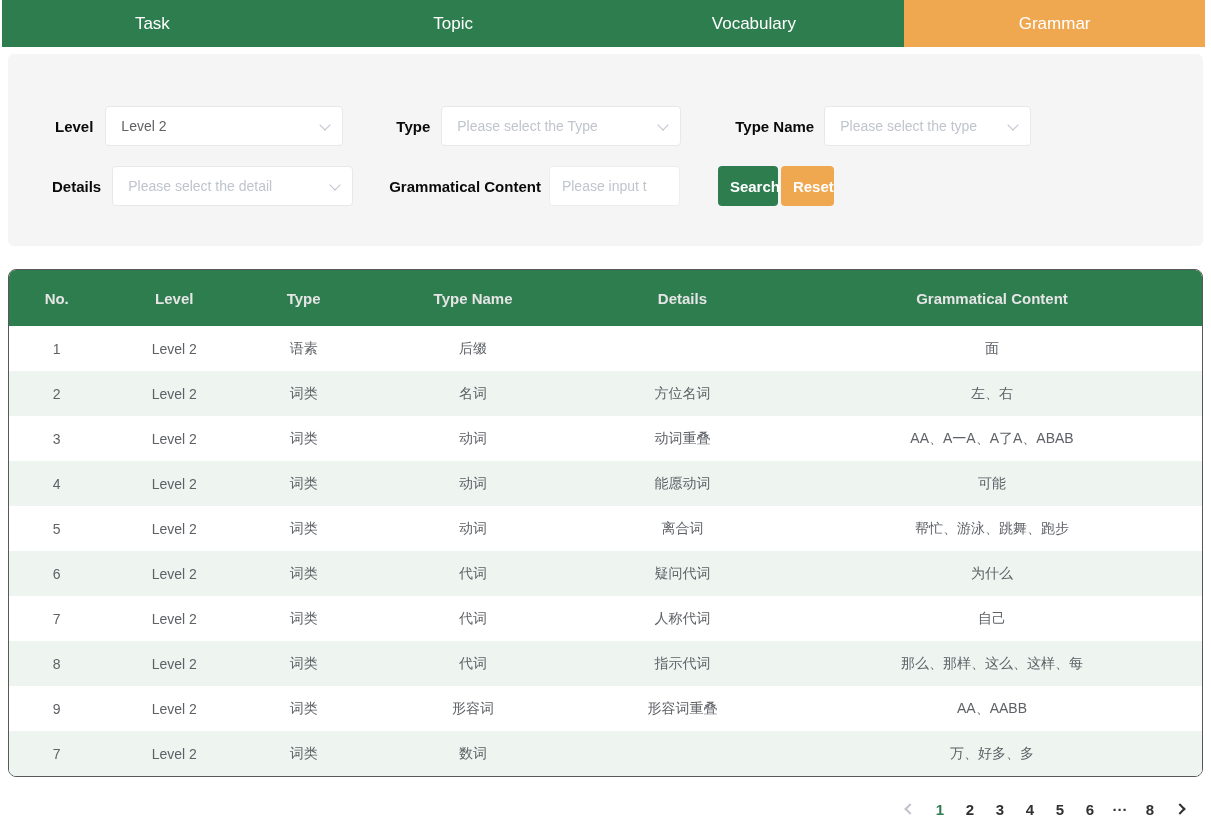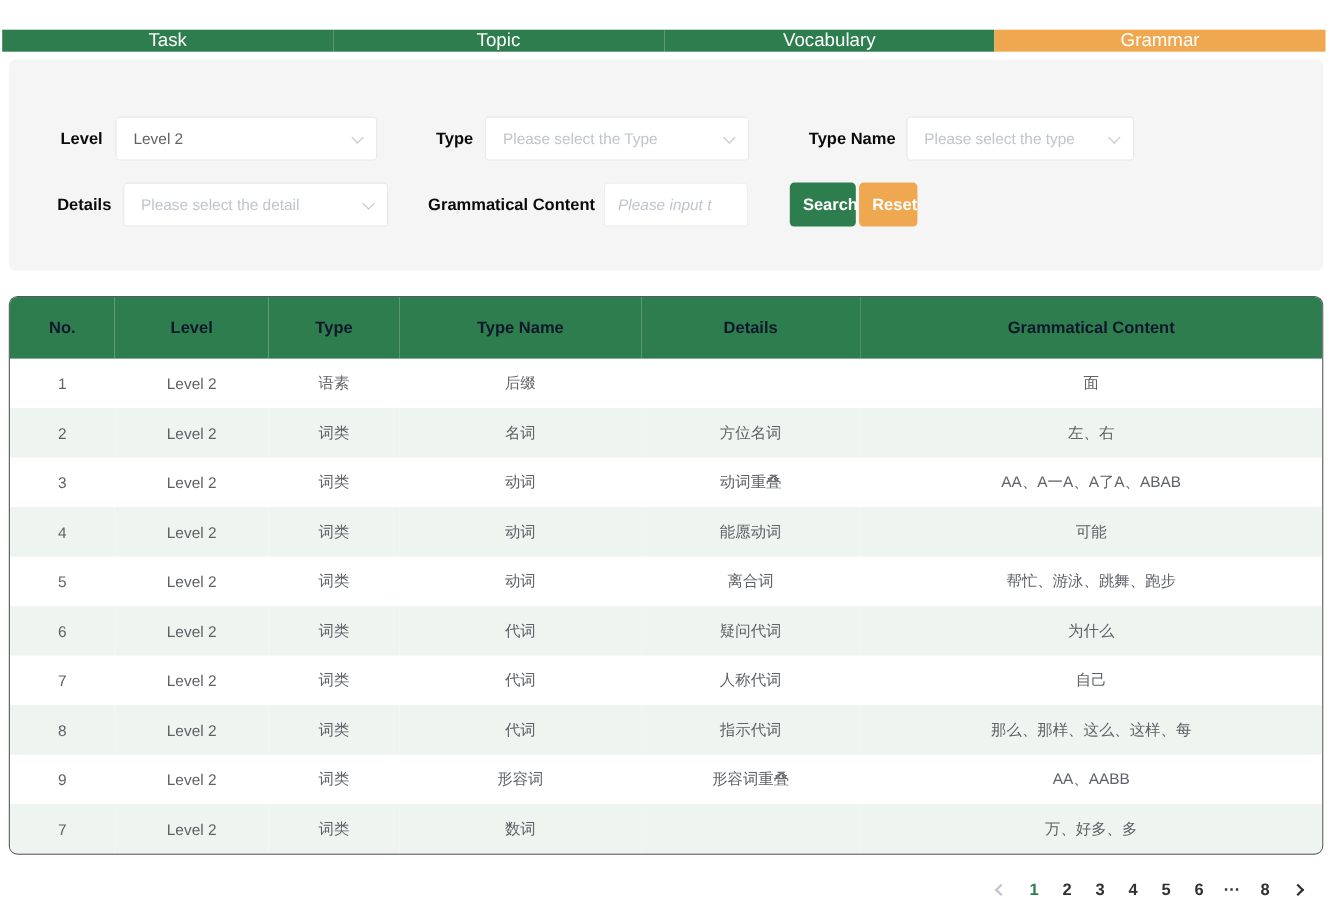--- a/index.html
+++ b/index.html
@@ -1,53 +1,53 @@
 <!DOCTYPE html>
 <html><head>
 <meta charset="utf-8">
 <style>
   * { margin: 0; padding: 0; box-sizing: border-box; }
   html, body { width: 1211px; height: 824px; background: #fff; font-family: "Liberation Sans", "DejaVu Sans", sans-serif; overflow: hidden; }
 
   
-  .nav { display: flex; height: 47px; margin: 0 6px 0 2px; align-items: flex-end; }
+  .nav { display: flex; height: 47px; margin: 0 6px 0 2px; }
   .nav-tab { flex: 1; background: #2e7d4f; color: #fff; font-size: 17px;
              display: flex; align-items: center; justify-content: center; cursor: pointer; }
   .nav-tab.active { background: #f0a850; }
 
   
   .filter-card { margin: 7px 8px 0 8px; background: #f5f5f5; border-radius: 6px;
                  height: 192px; padding: 52px 0 0 47px; }
   .filter-row { display: flex; align-items: center; margin-bottom: 20px; }
   .f-label { font-weight: bold; color: #0a0a0a; font-size: 15px; white-space: nowrap; }
   .select { position: relative; background: #fff; border: 1px solid #e8e8e8; border-radius: 4px;
             height: 40px; display: flex; align-items: center; padding: 0 30px 0 15px;
             font-size: 14px; cursor: pointer; }
   .select .value { color: #606266; }
   .select .placeholder { color: #c0c4cc; }
   .chevron-down { position: absolute; right: 13px; top: 14px; width: 8px; height: 8px;
                   border-right: 1.5px solid #c0c4cc; border-bottom: 1.5px solid #c0c4cc;
                   transform: rotate(45deg); }
   .text-input { background: #fff; border: 1px solid #eee; border-radius: 4px; height: 40px;
                 padding: 0 12px; font-size: 14px; color: #606266; outline: none;
-                font-family: "Liberation Sans", "DejaVu Sans", sans-serif; font-style: italic; }
+                font-family: "Liberation Sans", "DejaVu Sans", sans-serif; }
   .text-input::placeholder { color: #c0c4cc; }
   .btn { border: none; border-radius: 4px; height: 40px; color: #fff; font-size: 15px;
          font-weight: bold; cursor: pointer; padding: 12px 12px;
          font-family: "Liberation Sans", "DejaVu Sans", sans-serif; }
   .btn-search { background: #2e7d4f; width: 60px; margin-left: 38px; }
   .btn-reset  { background: #f0a850; width: 53px; margin-left: 3px; }
 
   
   .table-card { margin: 23px 8px 0 8px; border: 1px solid #585858; border-radius: 8px;
                 overflow: hidden; background: #fff; }
   table { width: 100%; border-collapse: collapse; table-layout: fixed; }
   col.c0 { width: 8%; }  col.c1 { width: 11.7%; } col.c2 { width: 10%; }
   col.c3 { width: 18.4%; } col.c4 { width: 16.7%; } col.c5 { width: 35.2%; }
-  thead th { background: #2e7d4f; color: #0f172a; font-size: 15px; font-weight: bold;
+  thead th { background: #2e7d4f; color: #e5e5e5; font-size: 15px; font-weight: bold;
              height: 56px; text-align: center; }
   tbody td { height: 45px; text-align: center; font-size: 14px; color: #5e6166; }
   tbody tr.alt { background: #eef5f1; }
 
   
   .pagination { display: flex; align-items: center; justify-content: flex-end;
                 margin: 20px 16px 0 0; list-style: none; }
   .pagination li { min-width: 24px; height: 24px; display: flex; align-items: center;
                    justify-content: center; font-size: 15px; color: #303133; cursor: pointer;
                    margin: 0 3px; font-weight: bold; }

